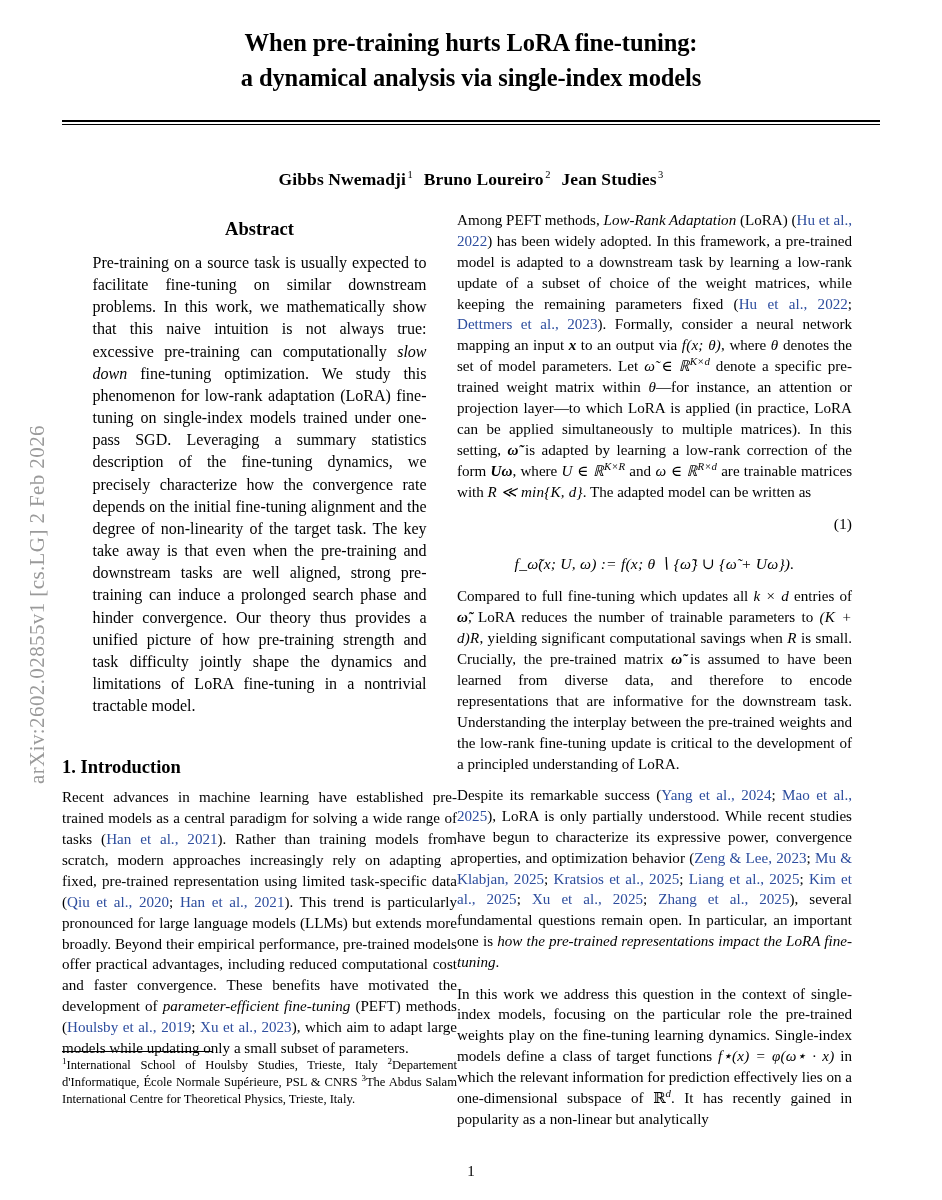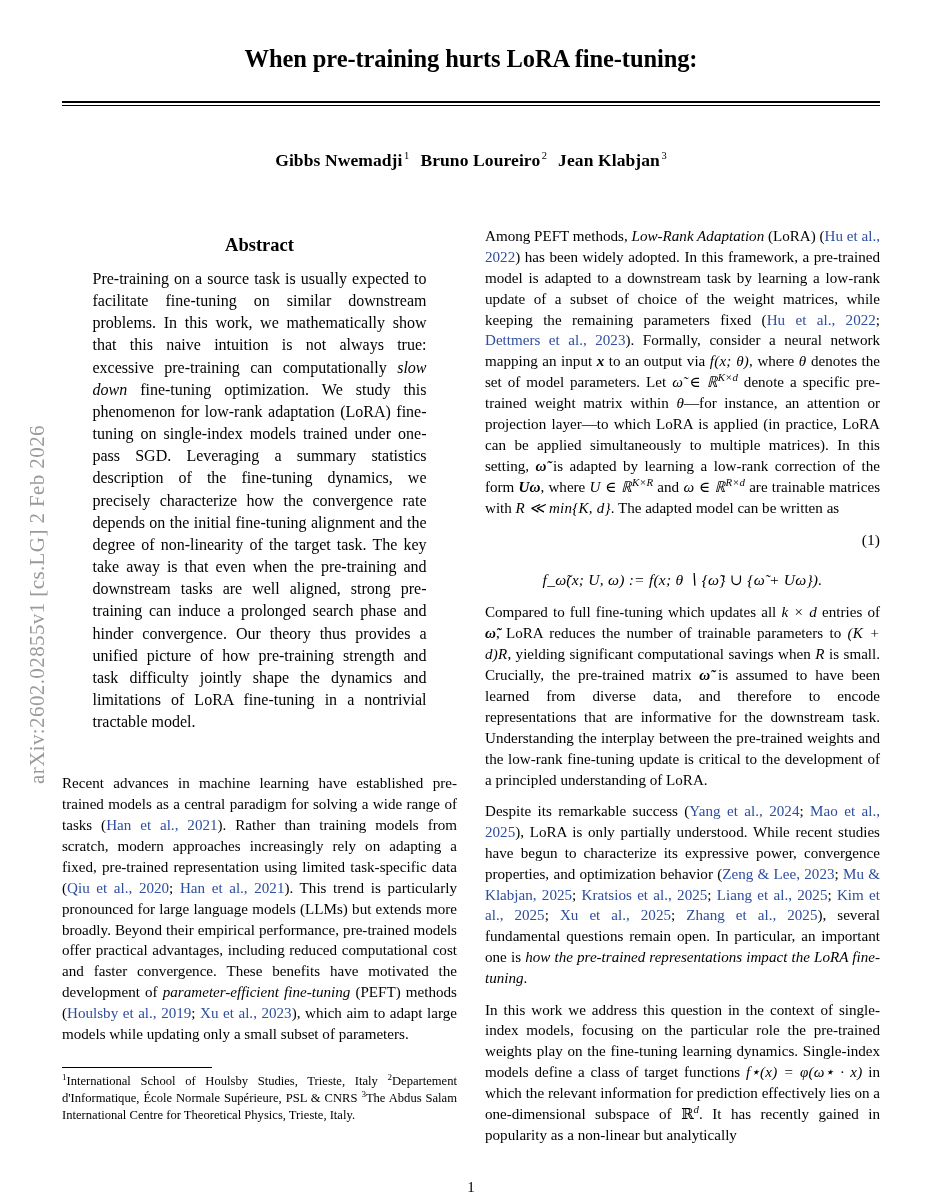--- a/index.html
+++ b/index.html
@@ -29,21 +29,21 @@
     letter-spacing: 0.4px;
     color: #9a9a9a;
     text-align: center;
     white-space: nowrap;
   }
 
   
   .page {
     position: absolute;
     left: 62px;
-    top: 16px;
+    top: 0;
     width: 818px;
     height: 968px;
   }
 
   .title-block {
     padding-top: 26px;
     text-align: center;
   }
   .paper-title {
     font-size: 24.5px;
@@ -77,21 +77,20 @@
     margin-left: 1.5px;
   }
 
   
   .columns {
     position: absolute;
     top: 210px;
     left: 0;
     width: 818px;
     display: flex;
-    gap: 28px;
   }
   .col {
     width: 395px;
     position: relative;
   }
 
   .abstract-head {
     text-align: center;
     font-size: 18.5px;
     font-weight: bold;
@@ -190,38 +189,40 @@
 </head>
 <body>
 
 <div class="arxiv-stamp">arXiv:2602.02855v1  [cs.LG]  2 Feb 2026</div>
 
 <div class="page">
 
   <div class="title-block">
     <h1 class="paper-title">
       <span>When pre-training hurts LoRA fine-tuning:</span>
+      <span class="line2">a dynamical analysis via single-index models</span>
     </h1>
   </div>
 
   <div class="rule-top"></div>
 
   <div class="authors">
-    <span><span>Gibbs Nwemadji</span><sup class="aff">1</sup></span><span class="sep"></span><span><span>Bruno Loureiro</span><sup class="aff">2</sup></span><span class="sep"></span><span><span>Jean Klabjan</span><sup class="aff">3</sup></span>
+    <span><span>Gibbs Nwemadji</span><sup class="aff">1</sup></span><span class="sep"></span><span><span>Bruno Loureiro</span><sup class="aff">2</sup></span><span class="sep"></span><span><span>Jean Studies</span><sup class="aff">3</sup></span>
   </div>
 
   <div class="columns">
 
     <div class="col">
 
       <div class="abstract-head">Abstract</div>
 
       <div class="abstract-body"><span>Pre-training on a source task is usually expected to facilitate fine-tuning on similar downstream problems. In this work, we mathematically show that this naive intuition is not always true: excessive pre-training can computationally </span><i>slow down</i><span> fine-tuning optimization. We study this phenomenon for low-rank adaptation (LoRA) fine-tuning on single-index models trained under one-pass SGD. Leveraging a summary statistics description of the fine-tuning dynamics, we precisely characterize how the convergence rate depends on the initial fine-tuning alignment and the degree of non-linearity of the target task. The key take away is that even when the pre-training and downstream tasks are well aligned, strong pre-training can induce a prolonged search phase and hinder convergence. Our theory thus provides a unified picture of how pre-training strength and task difficulty jointly shape the dynamics and limitations of LoRA fine-tuning in a nontrivial tractable model.</span></div>
 
       <div class="sec1-wrap">
+        <div class="section-head">1. Introduction</div>
 
         <p class="body"><span>Recent advances in machine learning have established pre-trained models as a central paradigm for solving a wide range of tasks (</span><span class="cite">Han et al., 2021</span><span>). Rather than training models from scratch, modern approaches increasingly rely on adapting a fixed, pre-trained representation using limited task-specific data (</span><span class="cite">Qiu et al., 2020</span><span>; </span><span class="cite">Han et al., 2021</span><span>). This trend is particularly pronounced for large language models (LLMs) but extends more broadly. Beyond their empirical performance, pre-trained models offer practical advantages, including reduced computational cost and faster convergence. These benefits have motivated the development of </span><i>parameter-efficient fine-tuning</i><span> (PEFT) methods (</span><span class="cite">Houlsby et al., 2019</span><span>; </span><span class="cite">Xu et al., 2023</span><span>), which aim to adapt large models while updating only a small subset of parameters.</span></p>
       </div>
 
       <div class="footnote-wrap">
         <div class="footnote-rule"></div>
         <p class="footnote"><sup>1</sup><span>International School of Houlsby Studies, Trieste, Italy </span><sup>2</sup><span>Departement d'Informatique, École Normale Supérieure, PSL &amp; CNRS </span><sup>3</sup><span>The Abdus Salam International Centre for Theoretical Physics, Trieste, Italy.</span></p>
       </div>
 
     </div>

